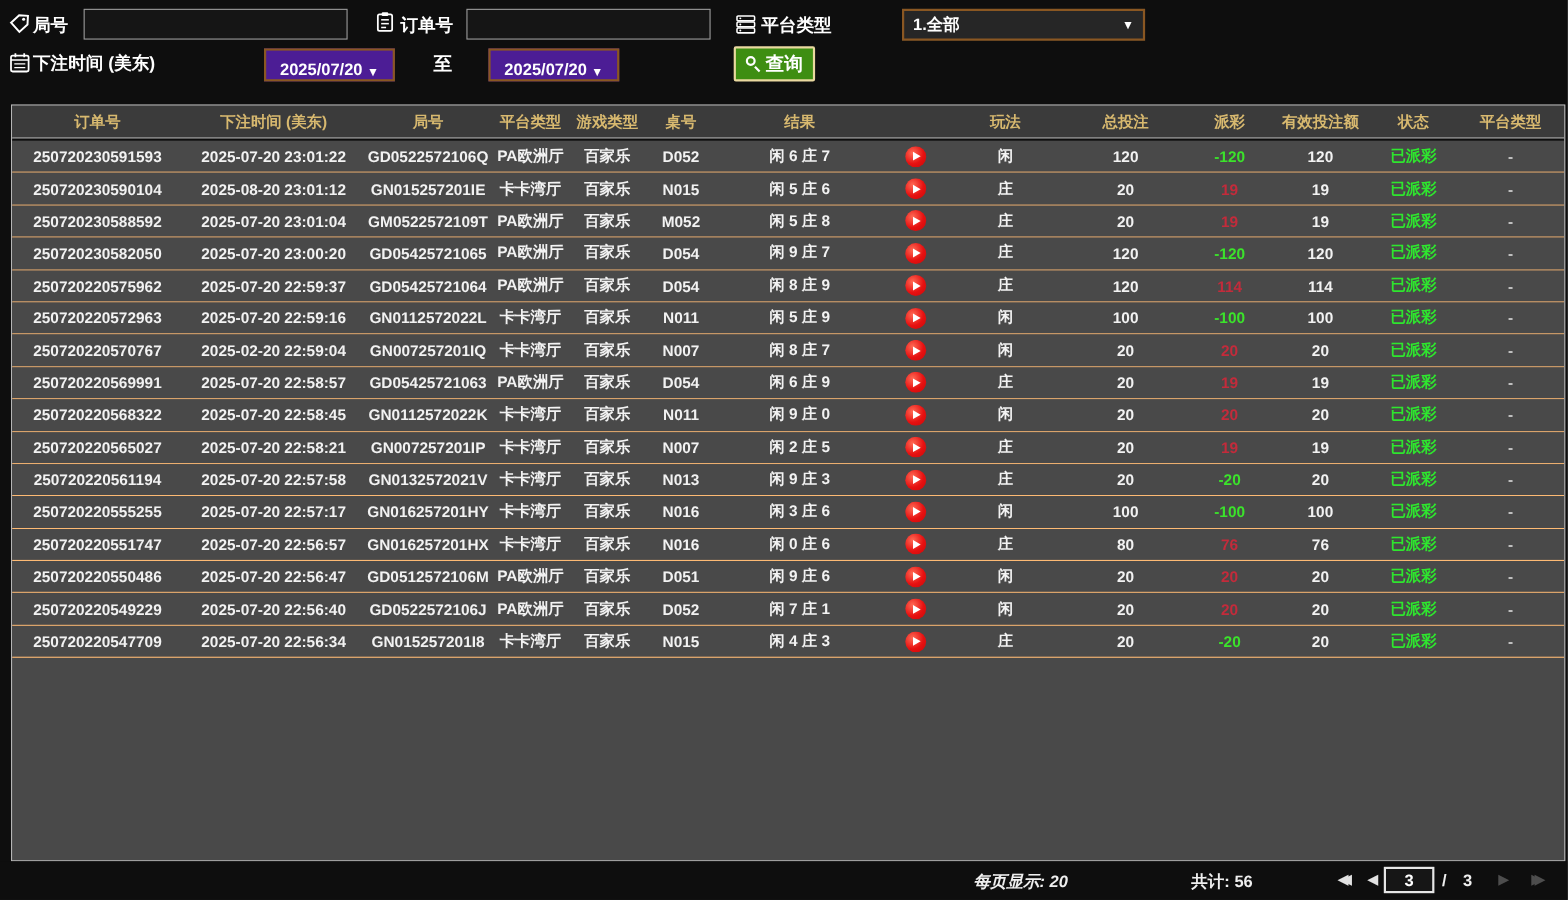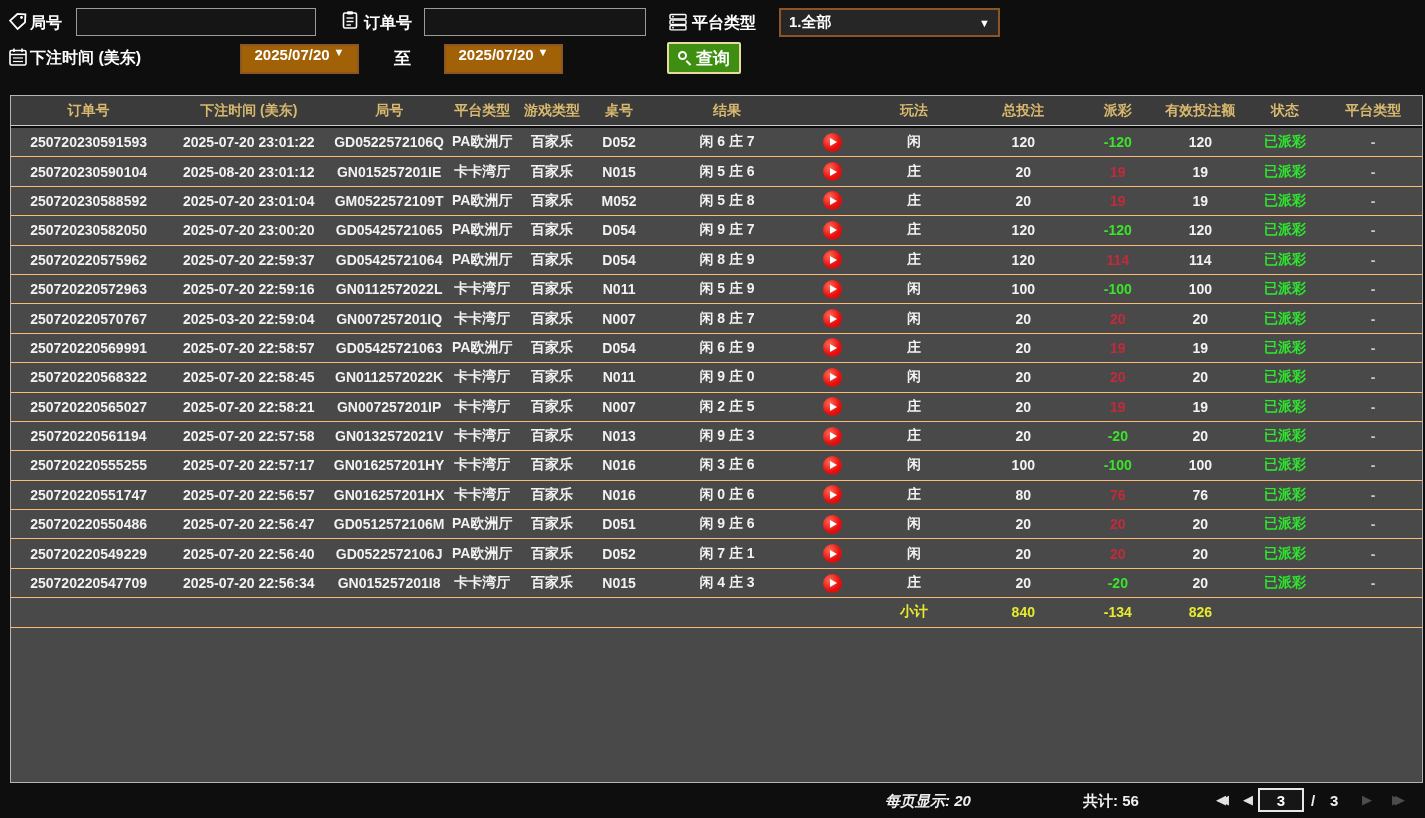--- a/index.html
+++ b/index.html
@@ -20,22 +20,22 @@
     position:absolute; background:#151515; border:1px solid #9b9b9b;
     color:#fff; font-size:15px; font-weight:700; padding:0 6px; outline:none;
   }
   .dropdown {
     position:absolute; background:#262626; border:2px solid #8a5722;
     display:flex; align-items:center; font-size:15px; color:#fff; padding:0 8px;
     cursor:pointer;
   }
   .dropdown .arrow { margin-left:auto; font-size:11px; color:#fff; }
   .datepick {
-    position:absolute; background:#a16207; border:2px solid #8a5722;
-    display:flex; align-items:flex-start; justify-content:center; gap:4px;
+    position:absolute; background:#4c1d95; border:2px solid #8a5722;
+    display:flex; align-items:flex-end; justify-content:center; gap:4px;
     font-size:15px; color:#fff; cursor:pointer;
   }
   .datepick .arrow { font-size:11px; }
   .search-btn {
     position:absolute; background:#3e8e12; border:2px solid #ead9a0; border-radius:2px;
     color:#fff; font-size:17px; font-weight:700; display:flex; align-items:center;
     justify-content:center; gap:3px; cursor:pointer; font-family:inherit;
   }
   .mag { width:15px; height:15px; position:relative; display:inline-block; }
   .mag .lens { position:absolute; left:0; top:0; width:9px; height:9px;
@@ -122,21 +122,21 @@
     <svg viewBox="0 0 20 20">
         <rect x="2" y="2.5" width="16" height="4.4" rx="1" fill="none" stroke="#fff" stroke-width="1.4"></rect>
         <rect x="2" y="8" width="16" height="4.4" rx="1" fill="none" stroke="#fff" stroke-width="1.4"></rect>
         <rect x="2" y="13.5" width="16" height="4.4" rx="1" fill="none" stroke="#fff" stroke-width="1.4"></rect>
         <circle cx="5" cy="4.7" r="0.9" fill="#fff"></circle>
         <circle cx="5" cy="10.2" r="0.9" fill="#fff"></circle>
         <circle cx="5" cy="15.7" r="0.9" fill="#fff"></circle>
       </svg>
   </span>
   <span class="flabel" style="left:692px; top:13px;">平台类型</span>
-  <div class="dropdown" style="left:779px; top:8px; width:221px; height:29px;">
+  <div class="dropdown" style="left:820px; top:8px; width:221px; height:29px;">
     <span>1.全部</span>
     <span class="arrow">▼</span>
   </div>
 
   <span class="ficon" style="left:8px; top:47px;">
     <svg viewBox="0 0 20 20">
         <rect x="2" y="3.5" width="16" height="14.5" rx="1.5" fill="none" stroke="#fff" stroke-width="1.6"></rect>
         <line x1="2" y1="7.5" x2="18" y2="7.5" stroke="#fff" stroke-width="1.4"></line>
         <line x1="6" y1="1.5" x2="6" y2="5" stroke="#fff" stroke-width="1.6"></line>
         <line x1="14" y1="1.5" x2="14" y2="5" stroke="#fff" stroke-width="1.6"></line>
@@ -285,21 +285,21 @@
           </span></div>
         <div class="cell col-play">闲</div>
         <div class="cell col-total_bet">100</div>
         <div class="cell col-payout neg">-100</div>
         <div class="cell col-valid_bet">100</div>
         <div class="cell col-status status-paid">已派彩</div>
         <div class="cell col-mode mode-dash">-</div>
       </div>
       <div class="row">
         <div class="cell col-order">250720220570767</div>
-        <div class="cell col-time">2025-03-20 22:59:04</div>
+        <div class="cell col-time">2025-02-20 22:59:04</div>
         <div class="cell col-round">GN007257201IQ</div>
         <div class="cell col-platform">卡卡湾厅</div>
         <div class="cell col-game">百家乐</div>
         <div class="cell col-table_no">N007</div>
         <div class="cell col-result">闲 8 庄 7</div>
         <div class="cell col-replay"><span class="play-btn">
             <span class="tri"></span>
           </span></div>
         <div class="cell col-play">闲</div>
         <div class="cell col-total_bet">20</div>
@@ -462,36 +462,20 @@
         <div class="cell col-result">闲 4 庄 3</div>
         <div class="cell col-replay"><span class="play-btn">
             <span class="tri"></span>
           </span></div>
         <div class="cell col-play">庄</div>
         <div class="cell col-total_bet">20</div>
         <div class="cell col-payout neg">-20</div>
         <div class="cell col-valid_bet">20</div>
         <div class="cell col-status status-paid">已派彩</div>
         <div class="cell col-mode mode-dash">-</div>
-      </div>
-      <div class="row">
-        <div class="cell col-order sum-cell"></div>
-        <div class="cell col-time sum-cell"></div>
-        <div class="cell col-round sum-cell"></div>
-        <div class="cell col-platform sum-cell"></div>
-        <div class="cell col-game sum-cell"></div>
-        <div class="cell col-table_no sum-cell"></div>
-        <div class="cell col-result sum-cell"></div>
-        <div class="cell col-replay sum-cell"></div>
-        <div class="cell col-play sum-cell">小计</div>
-        <div class="cell col-total_bet sum-cell">840</div>
-        <div class="cell col-payout sum-cell">-134</div>
-        <div class="cell col-valid_bet sum-cell">826</div>
-        <div class="cell col-status sum-cell"></div>
-        <div class="cell col-mode sum-cell"></div>
       </div>
     </div>
 </div>
 
 <div class="pagefoot">
   <span class="pf-item" style="left:885px;font-style:italic;">每页显示: 20</span>
   <span class="pf-item" style="left:1083px;">共计: 56</span>
   <span class="pf-item pg-icon dbl" style="left:1216px;">◀◀</span>
   <span class="pf-item pg-icon" style="left:1243px;">◀</span>
   <input class="page-input" style="left: 1258px;" value="3">

